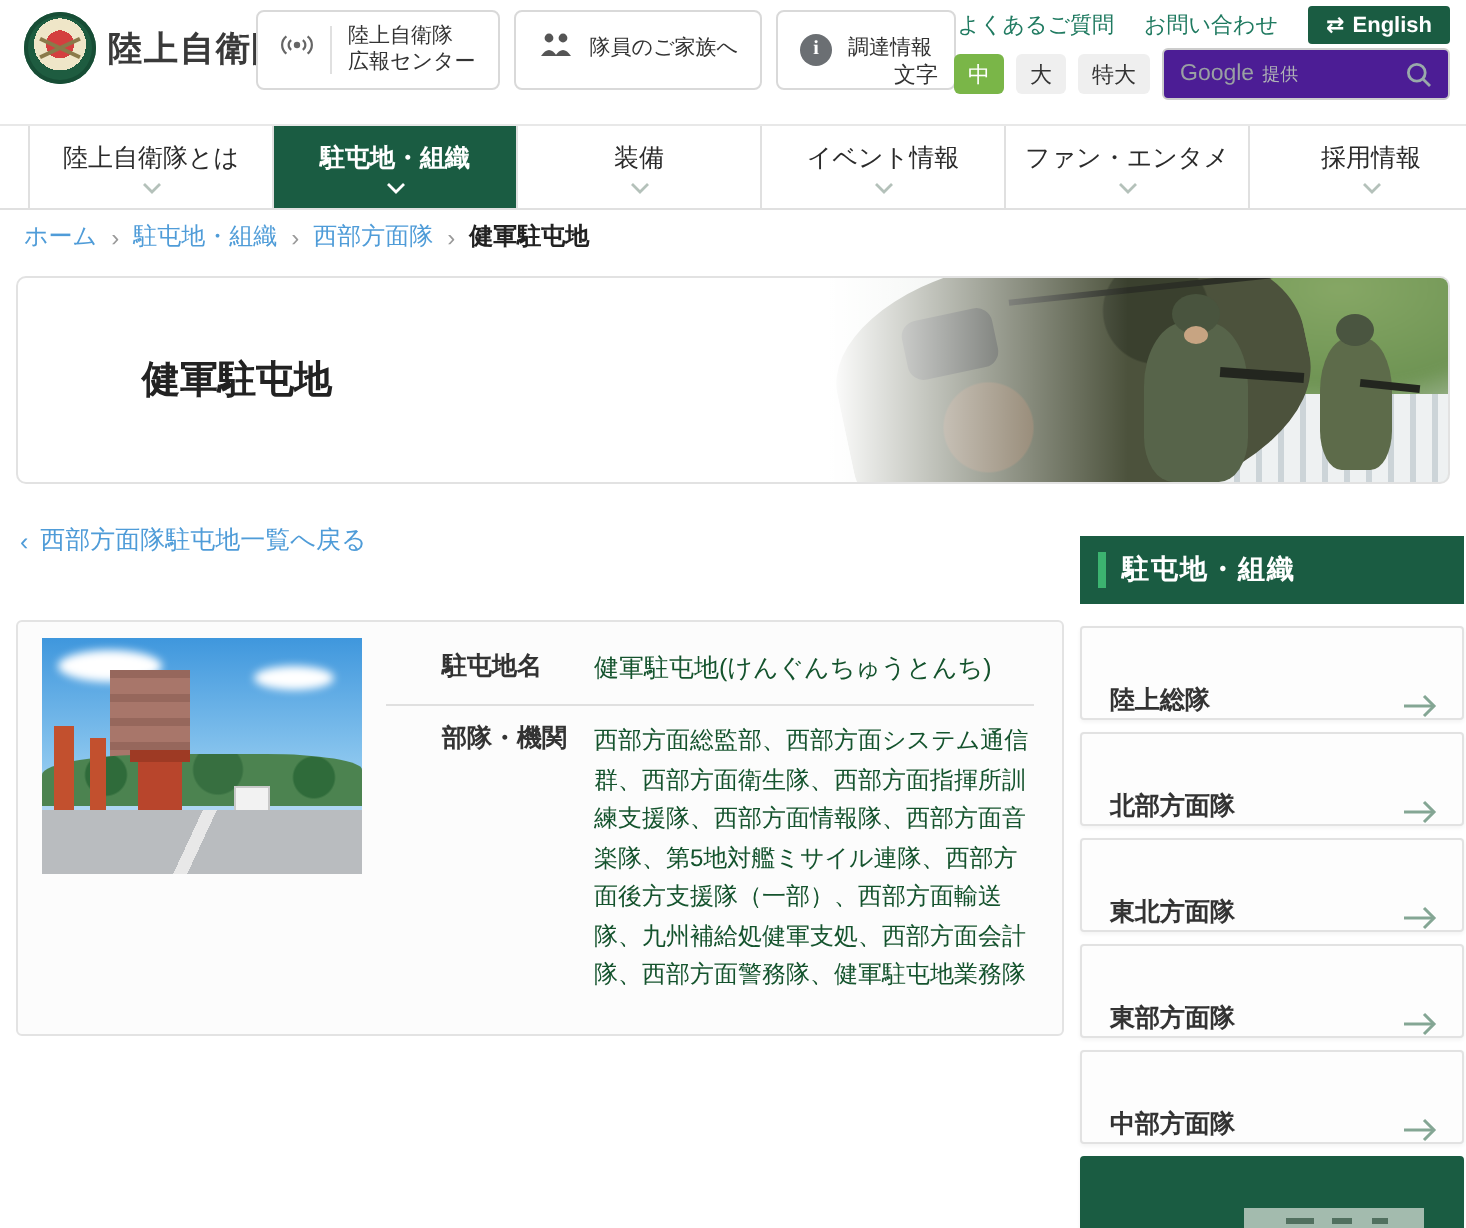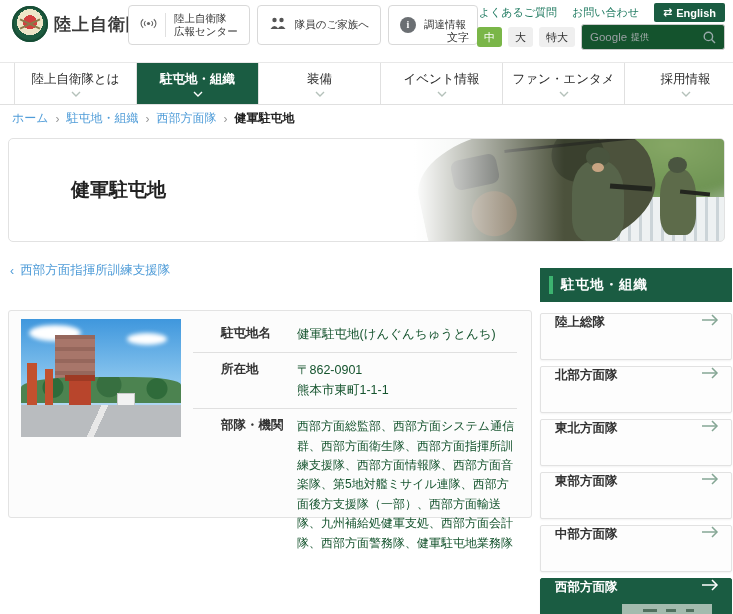--- a/index.html
+++ b/index.html
@@ -23,21 +23,21 @@
   .qlabel{white-space:pre-line;}
   .util{position:absolute;top:3px;right:8px;display:flex;align-items:center;gap:15px;}
   .util a{font-size:11px;color:#1f7a60;text-decoration:none;}
   .btn-en{display:flex;align-items:center;gap:4px;background:#1a5c42;color:#fff;font-size:11px;font-weight:bold;
     padding:3px 9px;border-radius:2px;cursor:pointer;}
   .ctrls{position:absolute;top:24px;right:8px;display:flex;align-items:center;gap:6px;}
   .ctrl-label{font-size:11px;color:#333;margin-right:2px;}
   .size-btn{height:20px;padding:0 7px;display:flex;align-items:center;font-size:11px;border-radius:3px;
     background:#efefef;color:#333;cursor:pointer;}
   .size-btn.active{background:#7ab648;color:#fff;}
-  .searchbox{width:126px;height:24px;border:1px solid #ccc;border-radius:3px;background:#14532d;
+  .searchbox{width:126px;height:24px;border:1px solid #ccc;border-radius:3px;background:#4c1d95;
     display:flex;align-items:center;padding:0 8px;gap:4px;color:#9aa0a3;font-size:11.5px;cursor:text;}
   .searchbox .small{font-size:9px;color:#b0b4b6;}
   .searchbox svg{margin-left:auto;}
   
   .nav{position:absolute;left:0;top:62px;width:733px;height:41px;display:flex;
     border-top:1px solid #e8e8e8;border-bottom:1px solid #e0e0e0;padding-left:14px;}
   .nav-item{flex:1;border-right:1px solid #e0e0e0;display:flex;flex-direction:column;align-items:center;
     justify-content:center;gap:3px;background:#fff;cursor:pointer;}
   .nav-item:first-child{border-left:1px solid #e0e0e0;}
   .nav-item .nl{font-size:12.5px;color:#2b2b2b;}
@@ -106,21 +106,21 @@
   .info-label{width:76px;flex-shrink:0;font-size:12.5px;font-weight:bold;color:#333;padding-left:28px;}
   .info-value{flex:1;font-size:12.5px;color:#14532d;white-space:pre-line;line-height:1.55;}
   .info-row.long .info-value{font-size:12px;line-height:1.62;}
   
   .side-head{position:absolute;left:540px;top:268px;width:192px;height:34px;background:#1a5c42;
     display:flex;align-items:center;}
   .side-head .bar{width:4px;height:18px;background:#3cb370;margin-left:9px;}
   .side-head .t{color:#fff;font-size:13.5px;font-weight:bold;margin-left:8px;letter-spacing:1px;}
   .side-item{position:absolute;left:540px;width:192px;height:47px;background:#fdfdfd;
     border:1px solid #e2e2e2;border-radius:2px;box-shadow:0 1px 2px rgba(0,0,0,0.05);
-    display:flex;align-items:flex-start;cursor:pointer;box-sizing:border-box;}
+    display:flex;align-items:flex-end;cursor:pointer;box-sizing:border-box;}
   .side-item .sl{font-size:12.5px;font-weight:bold;color:#333;margin-left:14px;}
   .side-item svg{margin-left:auto;margin-right:12px;}
   .side-item.active{background:#1a5c42;border-color:#1a5c42;}
   .side-item.active .sl{color:#fff;}
   .pos-0{top:313px;} .pos-1{top:366px;} .pos-2{top:419px;} .pos-3{top:472px;} .pos-4{top:525px;} .pos-5{top:578px;height:60px;}
   .partial-bar{position:absolute;left:622px;top:604px;width:90px;height:10px;background:#a3bbae;
     background-image:linear-gradient(#51705f,#51705f),linear-gradient(#51705f,#51705f),linear-gradient(#51705f,#51705f);
     background-repeat:no-repeat;background-size:14px 3px,10px 3px,8px 3px;background-position:28% 70%,55% 70%,78% 70%;}
 </style>
 </head>
@@ -248,45 +248,40 @@
     <div class="hp-gun1"></div>
     <div class="hp-soldier2"></div>
     <div class="hp-gun2"></div>
     <div class="hp-fade"></div>
   </div>
   <div class="hero-title">健軍駐屯地</div>
 </div>
 
 <a class="backlink">
   <span>‹</span>
-  <span>西部方面指揮所訓練支援隊</span>
+  <span>西部方面隊駐屯地一覧へ戻る</span>
 </a>
 
 <div class="info-card">
   <div class="g-photo">
     <div class="g-cloud1"></div>
     <div class="g-cloud2"></div>
     <div class="g-building"></div>
     <div class="g-trees"></div>
     <div class="g-gate1"></div>
     <div class="g-gate2"></div>
     <div class="g-booth"></div>
     <div class="g-sign"></div>
     <div class="g-ground"></div>
   </div>
   <div class="info-table">
     <div class="info-row">
       <div class="info-label">駐屯地名</div>
       <div class="info-value">健軍駐屯地(けんぐんちゅうとんち)</div>
     </div>
-    <div class="info-row">
-      <div class="info-label">所在地</div>
-      <div class="info-value">〒862-0901
-熊本市東町1-1-1</div>
-    </div>
     <div class="info-row last long">
       <div class="info-label">部隊・機関</div>
       <div class="info-value">西部方面総監部、西部方面システム通信群、西部方面衛生隊、西部方面指揮所訓練支援隊、西部方面情報隊、西部方面音楽隊、第5地対艦ミサイル連隊、西部方面後方支援隊（一部）、西部方面輸送隊、九州補給処健軍支処、西部方面会計隊、西部方面警務隊、健軍駐屯地業務隊</div>
     </div>
   </div>
 </div>
 
 <div class="side-head">
   <span class="bar"></span>
   <span class="t">駐屯地・組織</span>

